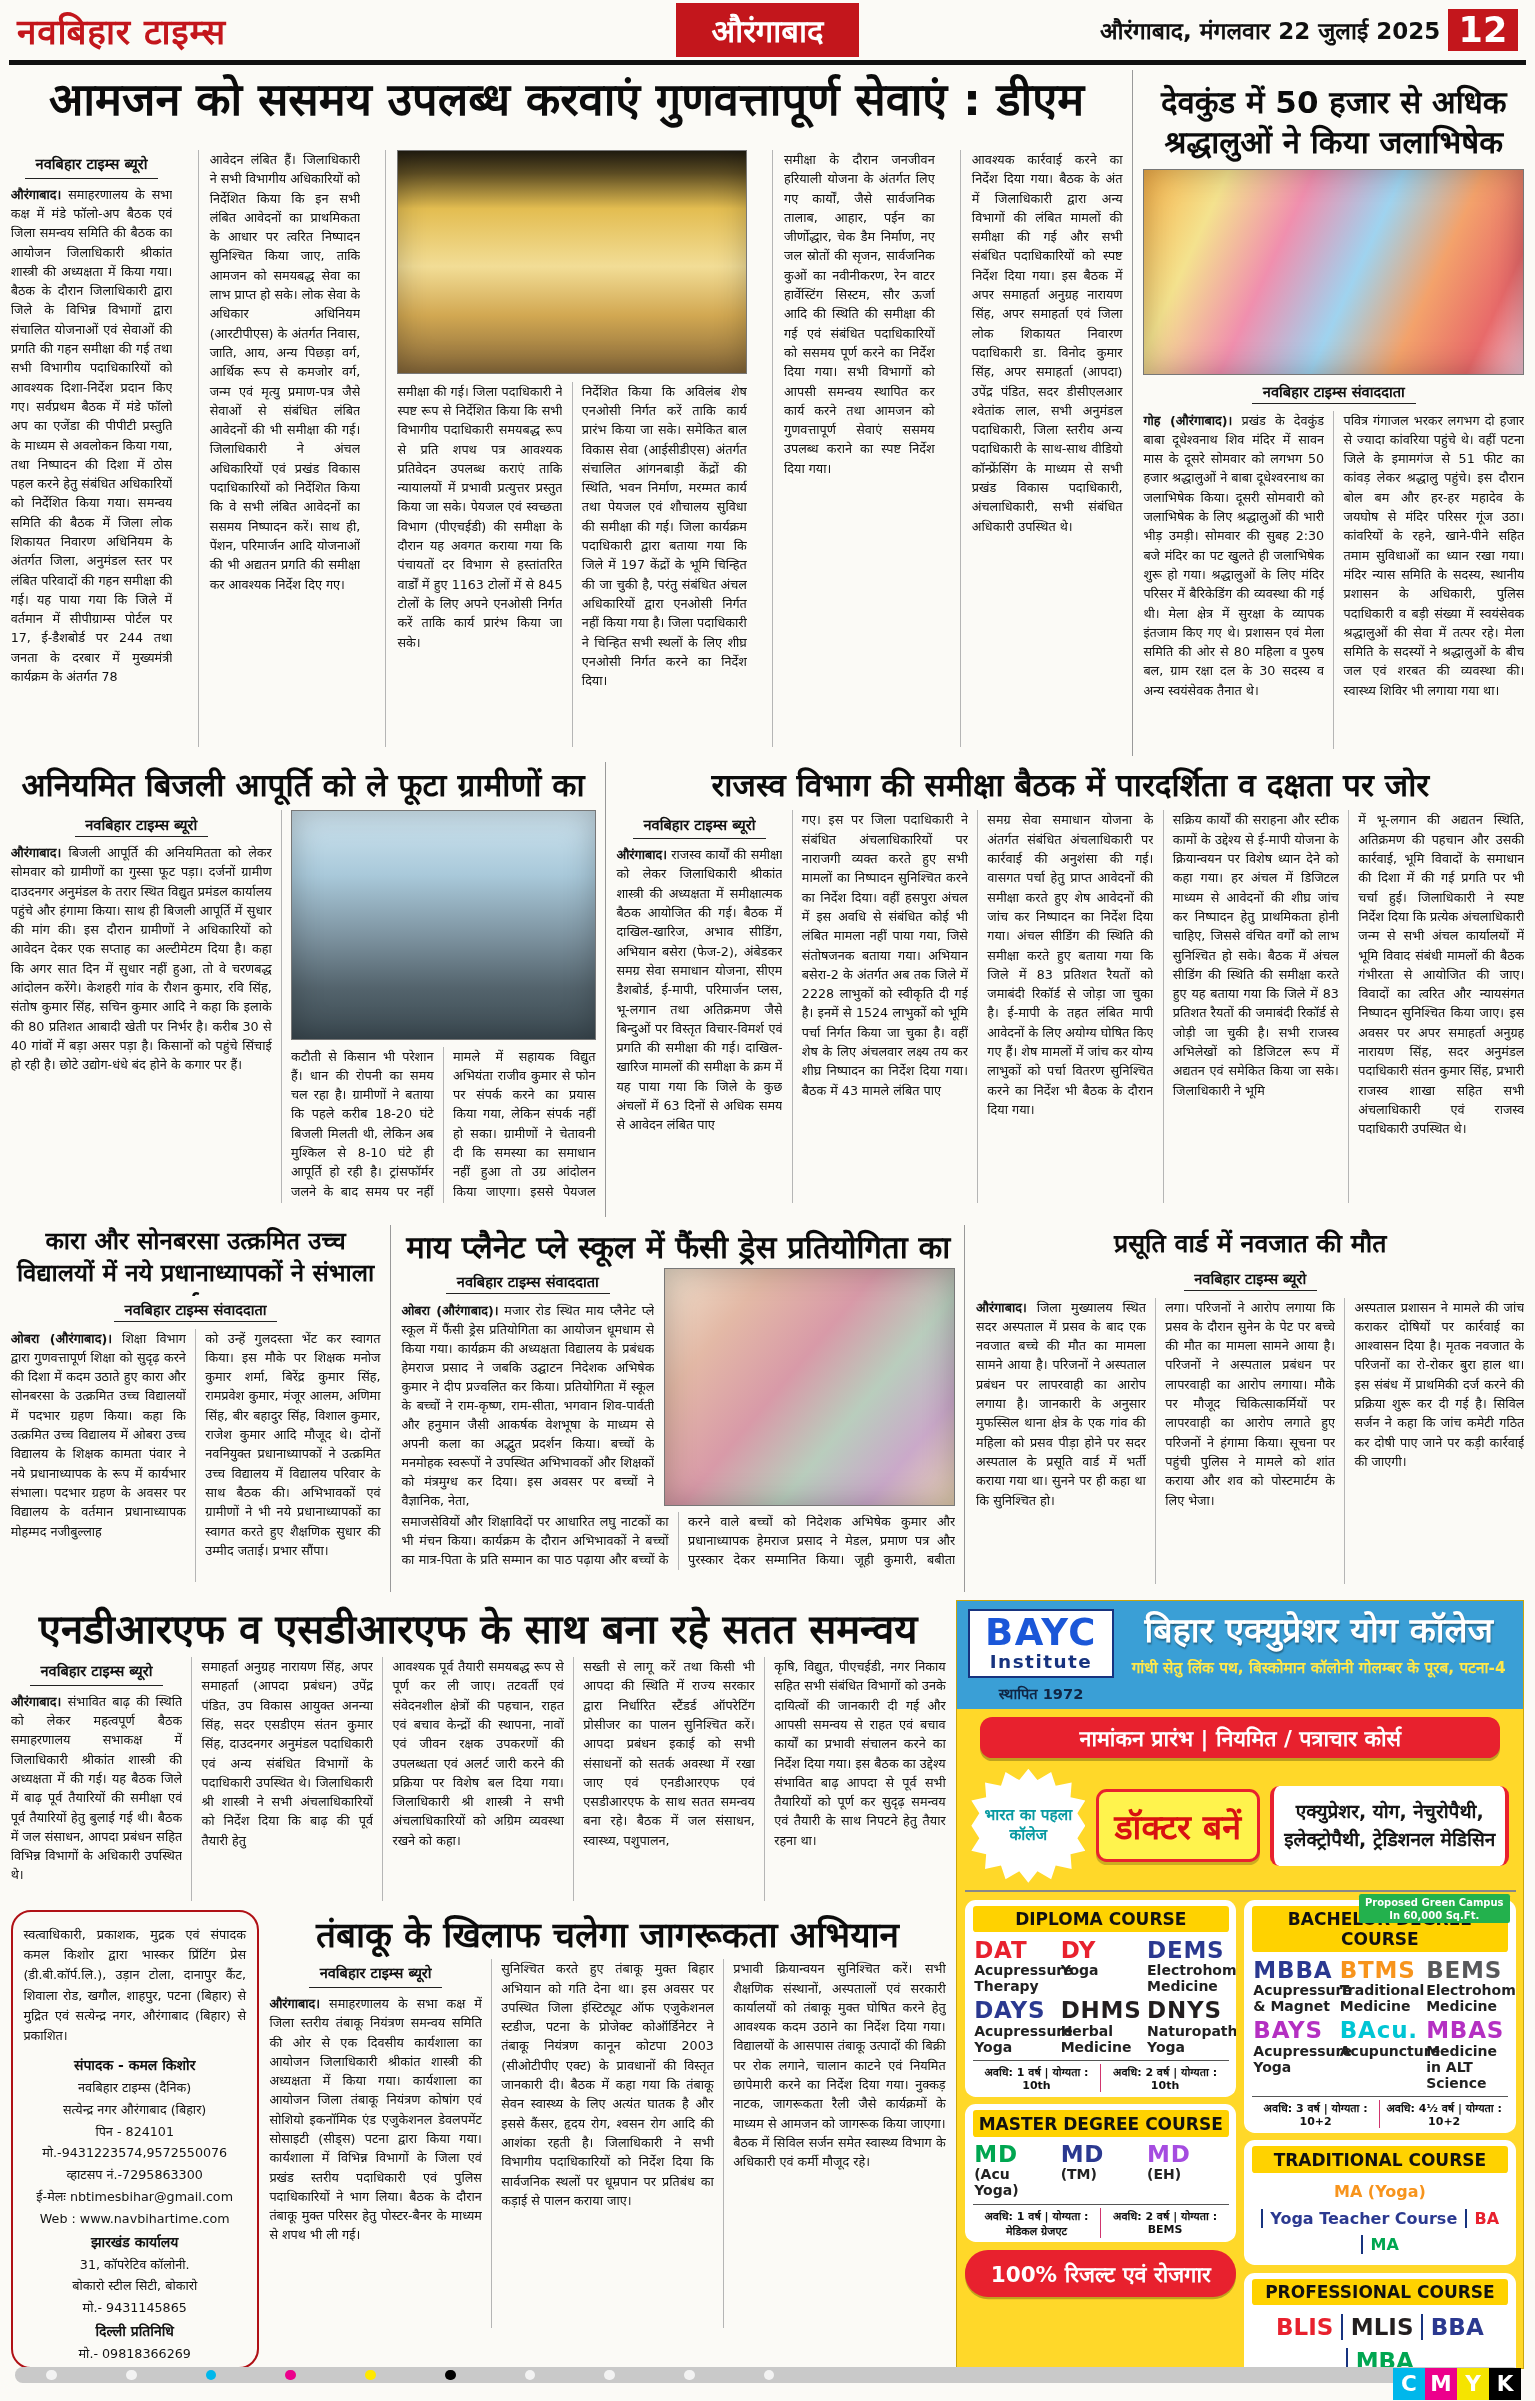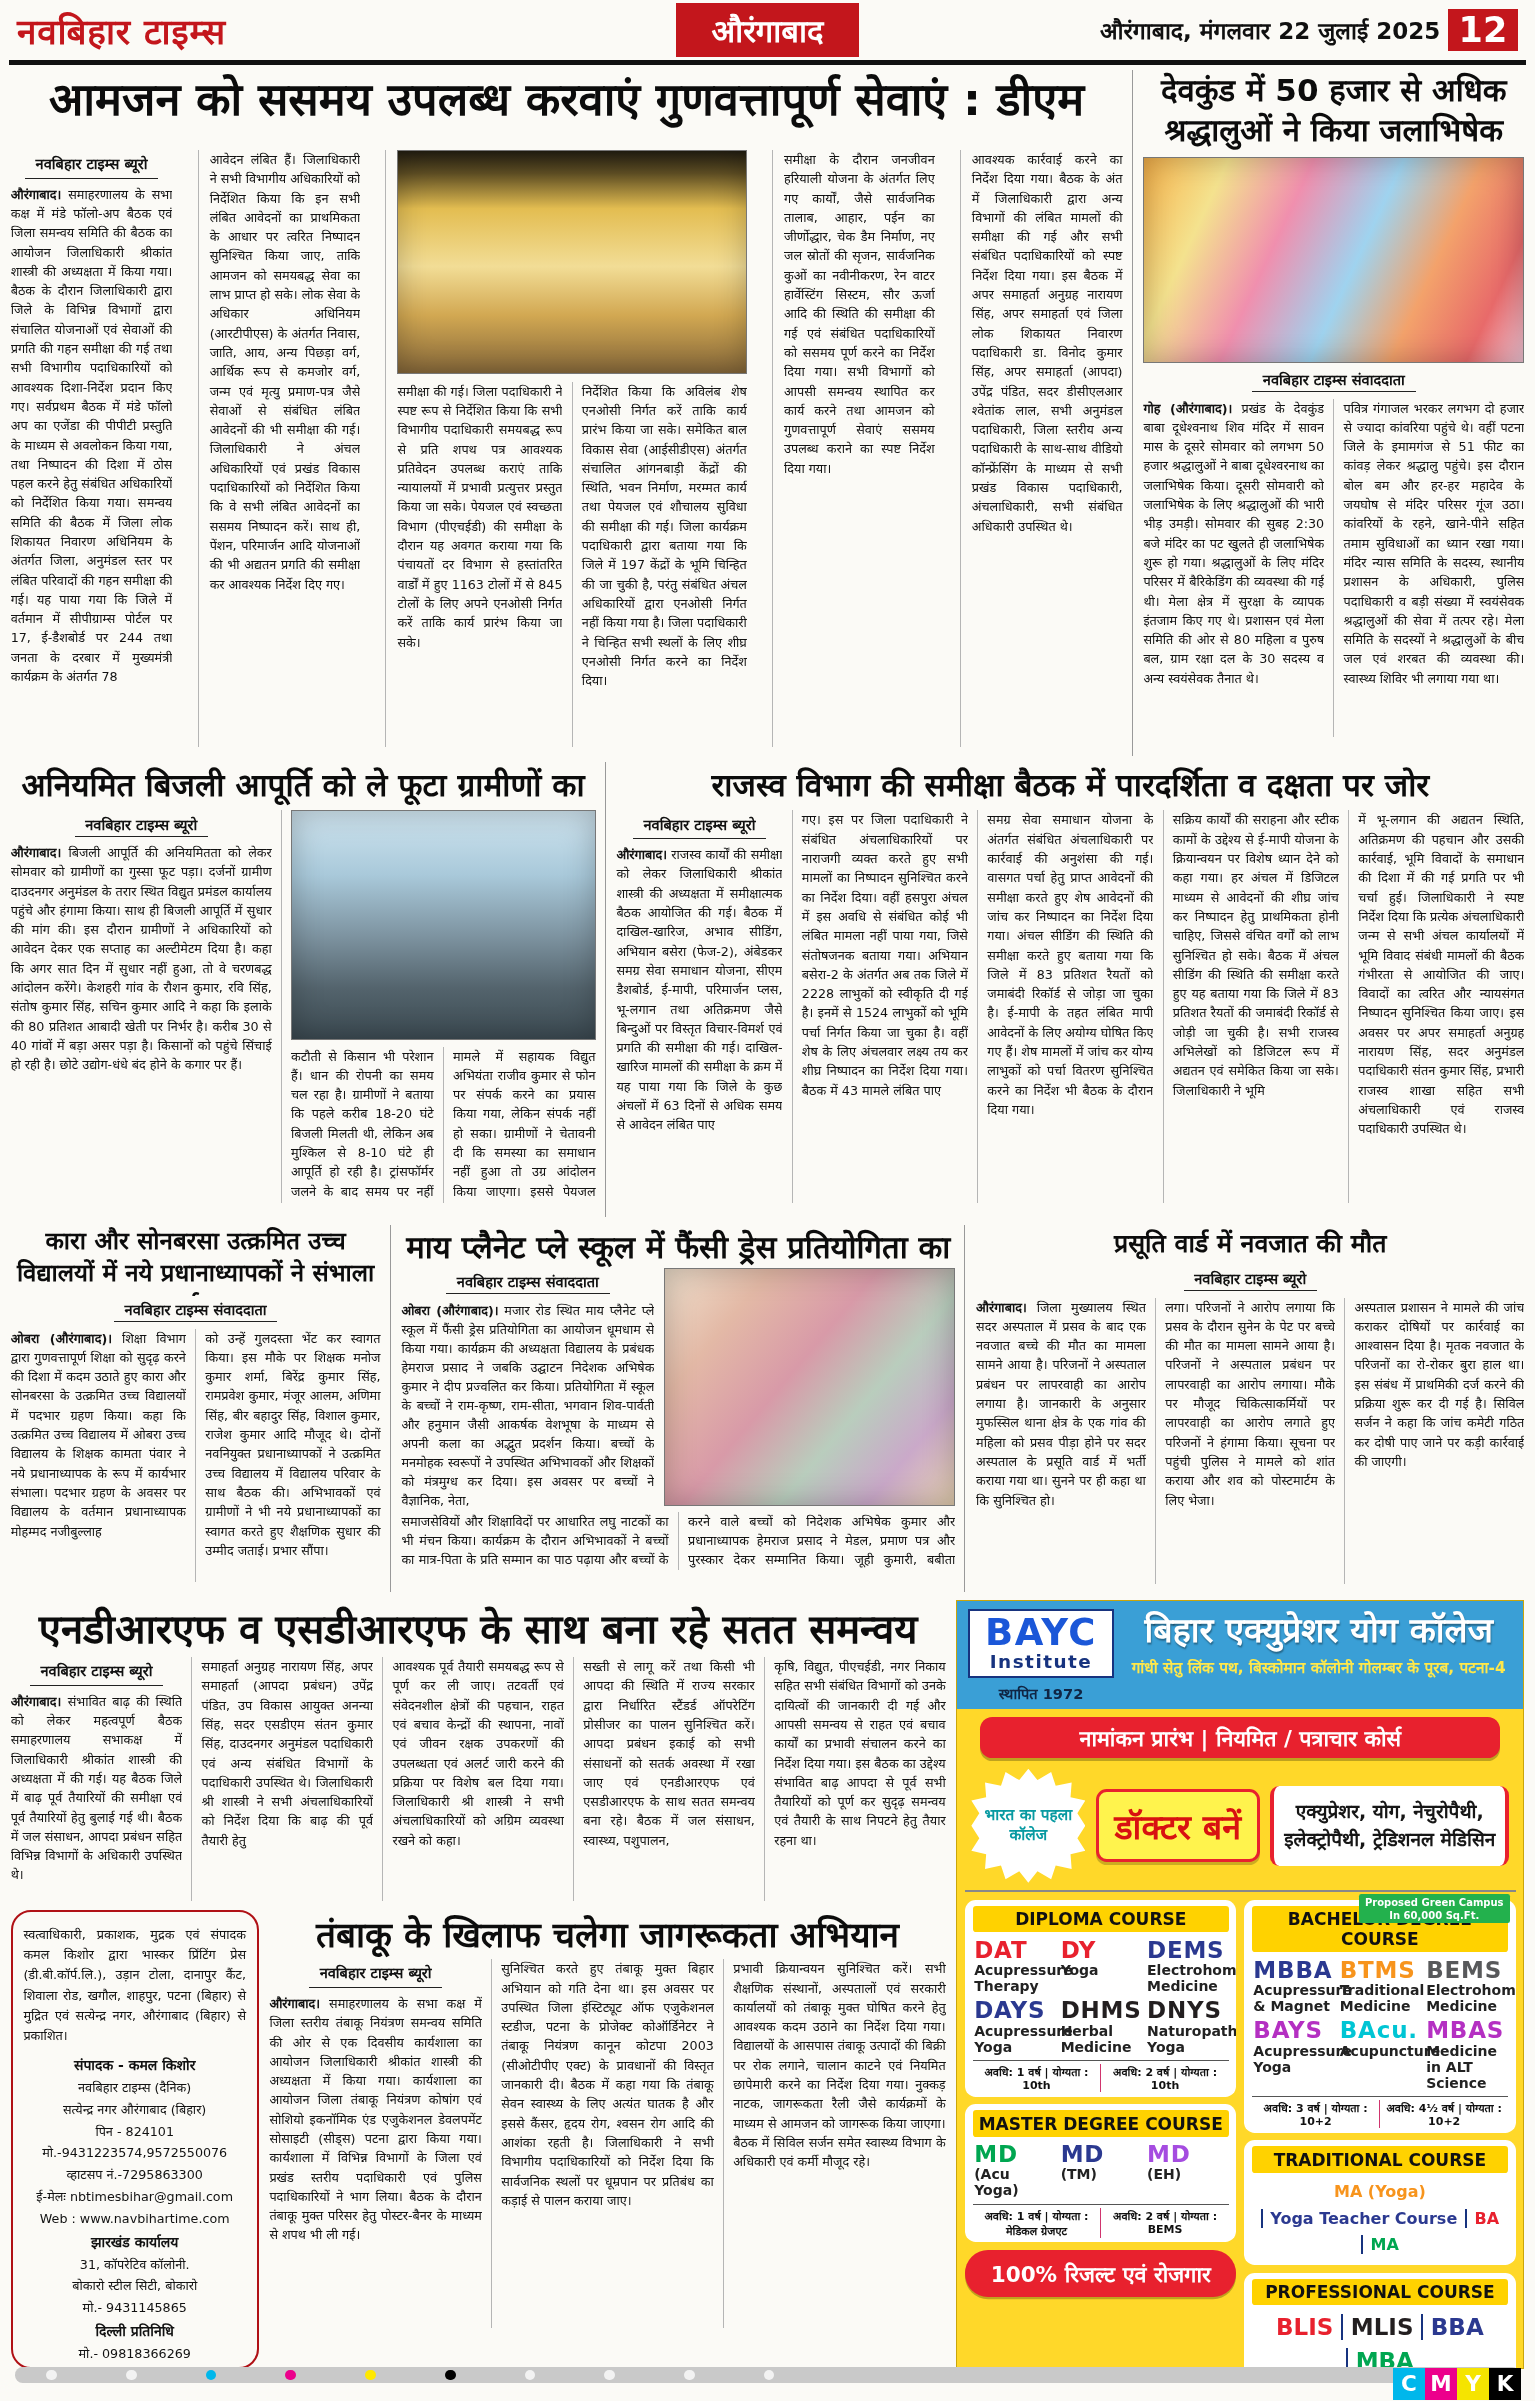--- a/index.html
+++ b/index.html
@@ -29,21 +29,21 @@
   .lead {width:1122px; border-right:0.8px solid #999; padding-right:9.2px;}
   .lead h1 {font-size:45px; line-height:1.35; text-align:center; height:80px; overflow:hidden;}
   .lead-body {display:flex; gap:9.2px; height:597px; overflow:hidden;}
   .lead-body > * + * {border-left:0.8px solid #b5b5b5; padding-left:11px;margin-left:16px;}
   .lcol {width:175px; font-size:12.7px; line-height:1.52; text-align:justify; overflow:hidden;}
   .midcol {width:390px; display:flex; flex-direction:column; gap:7.7px; overflow:hidden;}
   .photo-meeting {height:224px; background:linear-gradient(180deg,#241f12 0%,#5d4d23 10%,#e3bd51 26%,#f2dd96 52%,#d2a852 74%,#86683a 100%);}
   .mid2 {display:flex; gap:9.2px; flex:1; overflow:hidden;}
   .mid2 > * + * {border-left:0.8px solid #b5b5b5; padding-left:9.2px;}
   .dev {width:381px; overflow:hidden;}
-  .dev h2 {font-size:31px; line-height:1.3; text-align:center; height:84px; overflow:hidden;}
+  .dev h2 {font-size:31px; line-height:1.3; text-align:center; height:84px; overflow:hidden;margin-top:12px;}
   .photo-devotees {height:206px; margin:3.1px 0 6.1px; background:linear-gradient(115deg,#f7b24b 0%,#f4e28e 18%,#f08fae 36%,#9fd3ef 55%,#f3a26b 72%,#e86a6a 88%,#f7c9d9 100%);}
   .dev .cols {height:338px;}
 
   
   .band2 {display:flex; height:461px; padding:6.1px 10.7px 0; gap:10.7px;}
   .elec {width:595px; border-right:0.8px solid #999; padding-right:9.2px;}
   .elec h2 {font-size:31.5px; text-align:center; height:48px; overflow:hidden;}
   .elec-body {display:flex; gap:9.2px; height:393px; overflow:hidden;}
   .elec-left {width:261px; overflow:hidden;}
   .elec-left p {font-size:12.7px; line-height:1.52; text-align:justify;}

